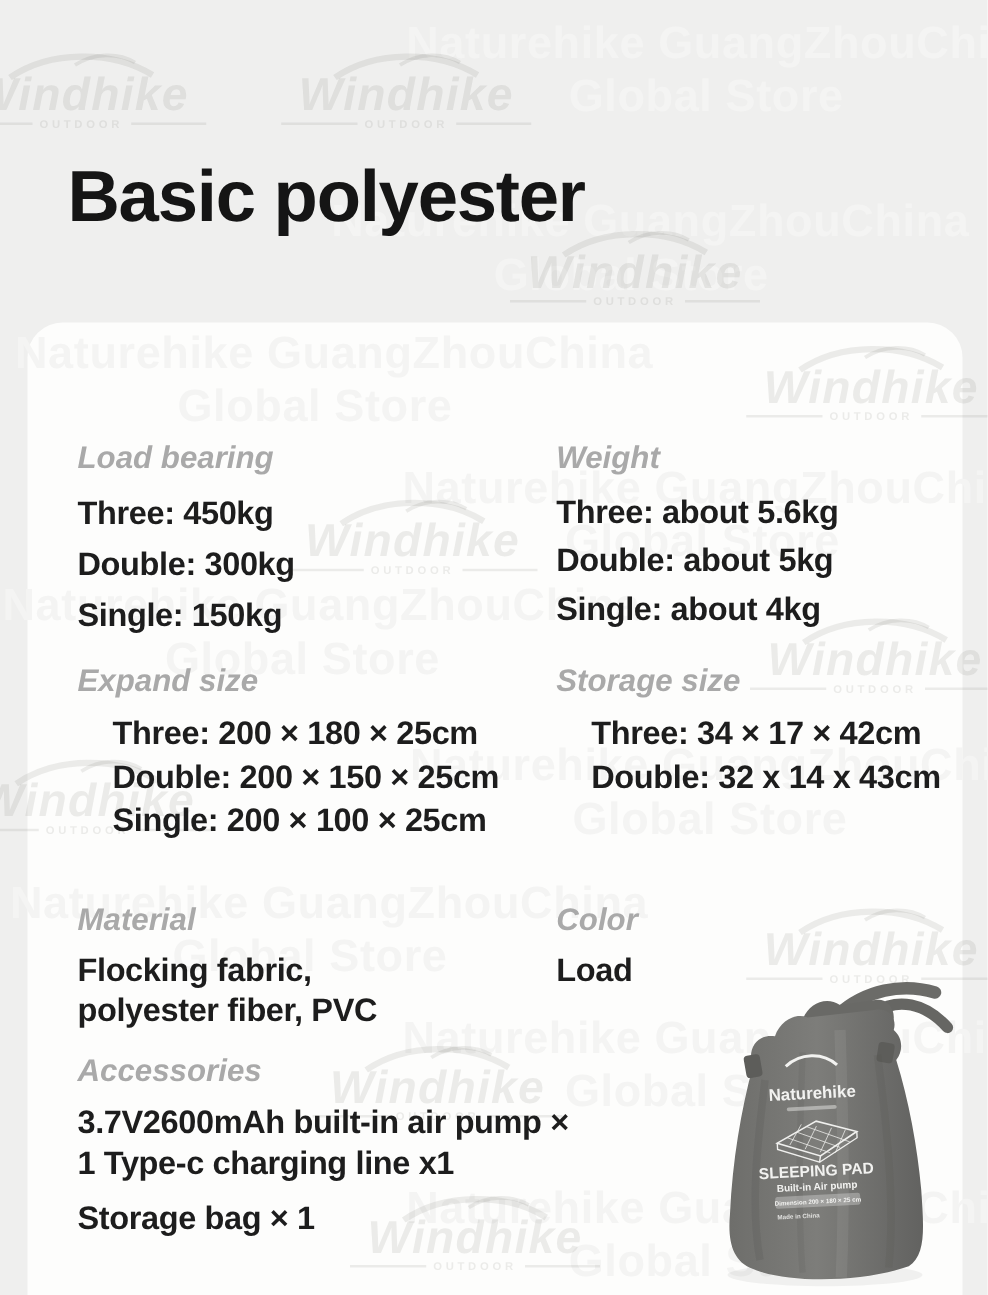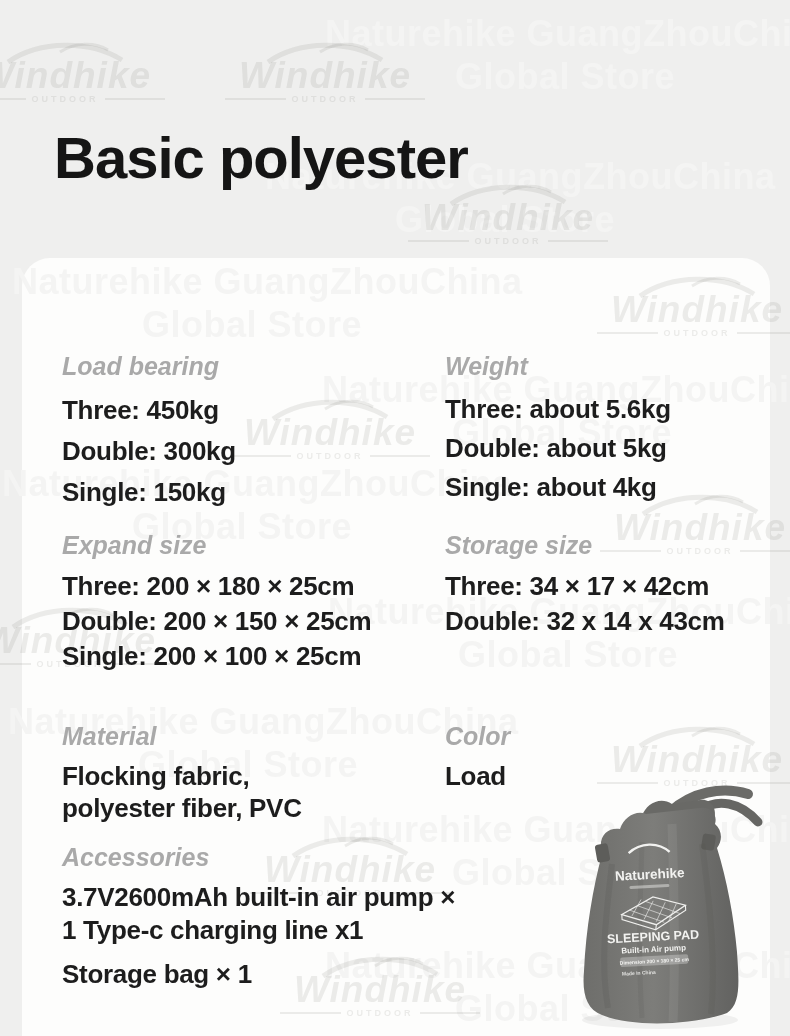--- a/index.html
+++ b/index.html
@@ -40,21 +40,21 @@
   }
   .spec{position:absolute;}
   .spec .label{
     font-size:25px;font-weight:700;color:#a9a9a9;line-height:28px;margin-bottom:10px;font-style:italic;
   }
   .spec .val{
     font-size:26px;font-weight:700;color:#1d1d1d;letter-spacing:-0.3px;
   }
   .lh40 .val{line-height:41px;}
   .lh39 .val{line-height:39px;}
-  .lh35 .val{line-height:35px;}
+  .lh35 .val{line-height:35px;margin-left:28px;}
   .lh32 .val{line-height:32px;}
   .lh33 .val{line-height:33px;}
   .spec .val.gap{margin-top:11px;}
   #sec-load     {left:62px; top:352px;}
   #sec-weight   {left:445px;top:352px;}
   #sec-expand   {left:62px; top:531px;}
   #sec-storage  {left:445px;top:531px;}
   #sec-material {left:62px; top:722px;}
   #sec-color    {left:445px;top:722px;}
   #sec-acc      {left:62px; top:843px;}

